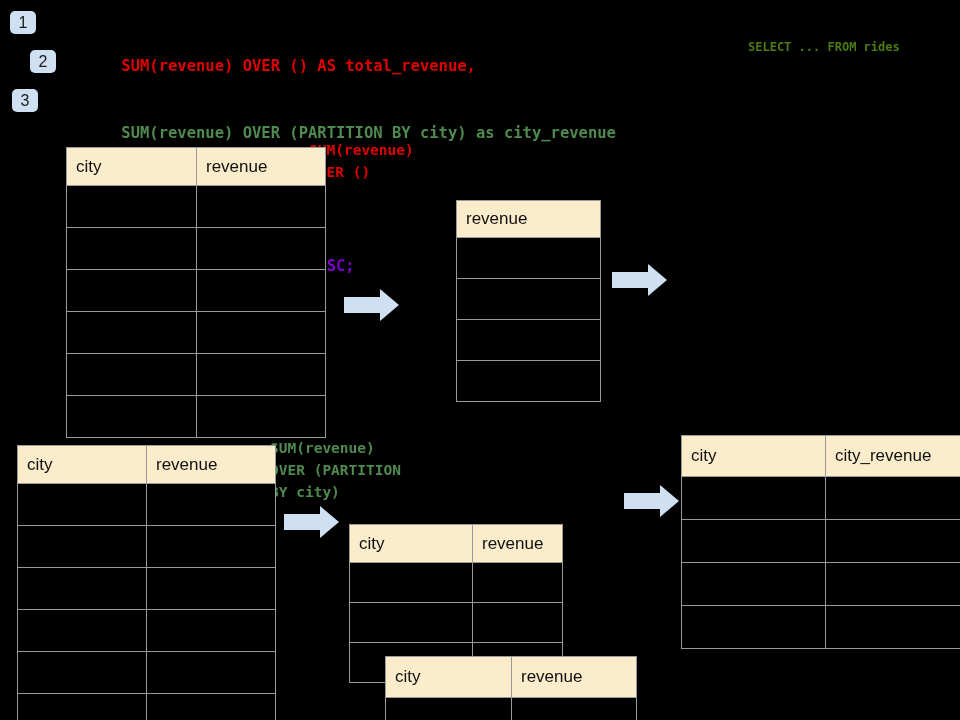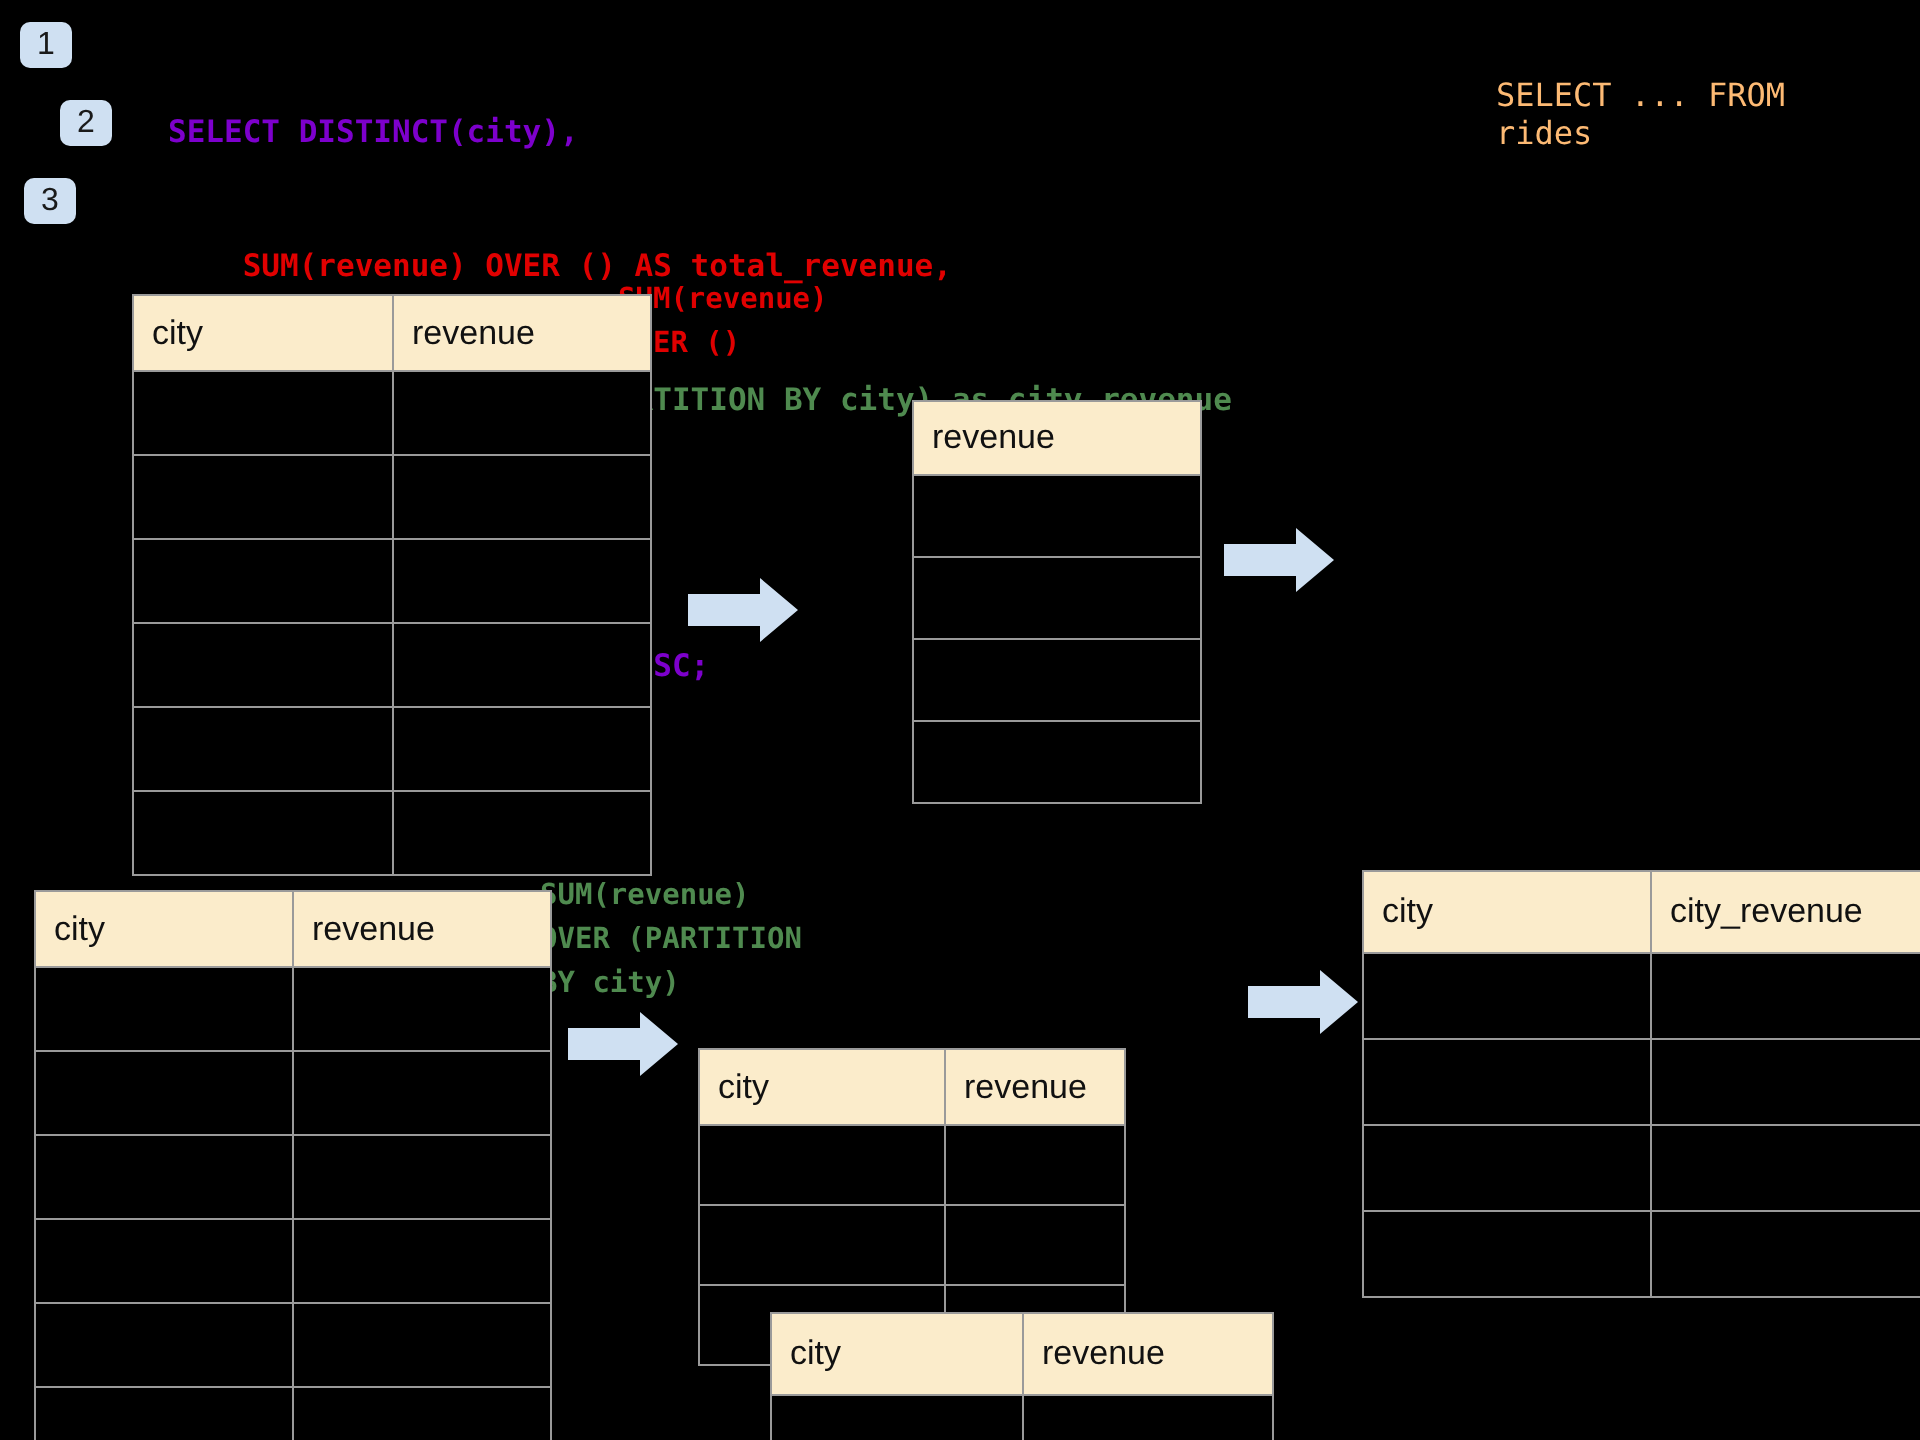--- a/index.html
+++ b/index.html
@@ -59,24 +59,24 @@
   .c-red    { color: #e00000; }
   .c-green  { color: #4f8a4f; }
 
   
   .note-select-from {
     position: absolute;
     left: 748px;
     top: 38px;
     width: 200px;
     font-family: "DejaVu Sans Mono", "Liberation Mono", monospace;
-    font-size: 16px;
+    font-size: 12px;
     line-height: 19px;
-    font-weight: normal;
-    color: #fdba74;
+    font-weight: bold;
+    color: #4d7c0f;
     white-space: pre-line;
   }
 
   
   .callout {
     position: absolute;
     font-family: "DejaVu Sans Mono", "Liberation Mono", monospace;
     font-size: 14.5px;
     line-height: 22px;
     font-weight: bold;
@@ -132,21 +132,20 @@
 </head>
 <body>
 
 <div class="stage">
 
   <div class="badge badge-1">1</div>
   <div class="badge badge-2">2</div>
   <div class="badge badge-3">3</div>
 
   <div class="sql-block">
-    <span class="sql-line c-purple">SELECT DISTINCT(city),</span>
     <span class="sql-line c-red">    SUM(revenue) OVER () AS total_revenue,</span>
     <span class="sql-line c-green">    SUM(revenue) OVER (PARTITION BY city) as city_revenue</span>
     <span class="sql-line c-purple">  FROM rides</span>
     <span class="sql-line c-purple">  ORDER by city_revenue DESC;</span>
   </div>
 
   <div class="note-select-from">SELECT ... FROM rides</div>
 
   <div class="callout callout-sum-over">SUM(revenue)
 OVER ()</div>

